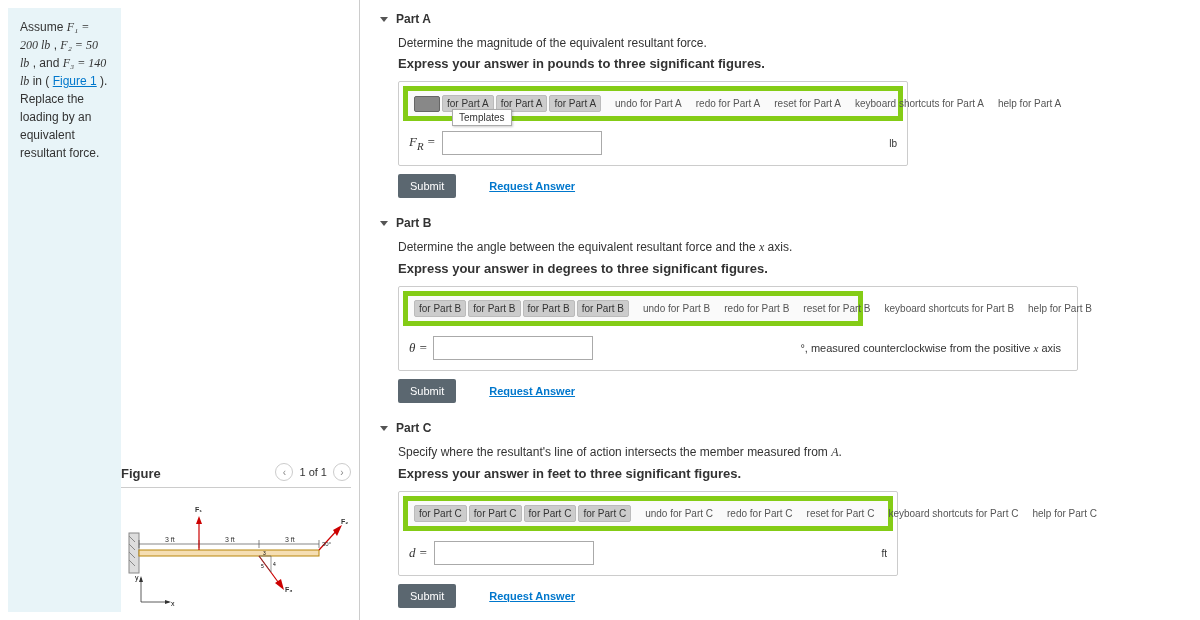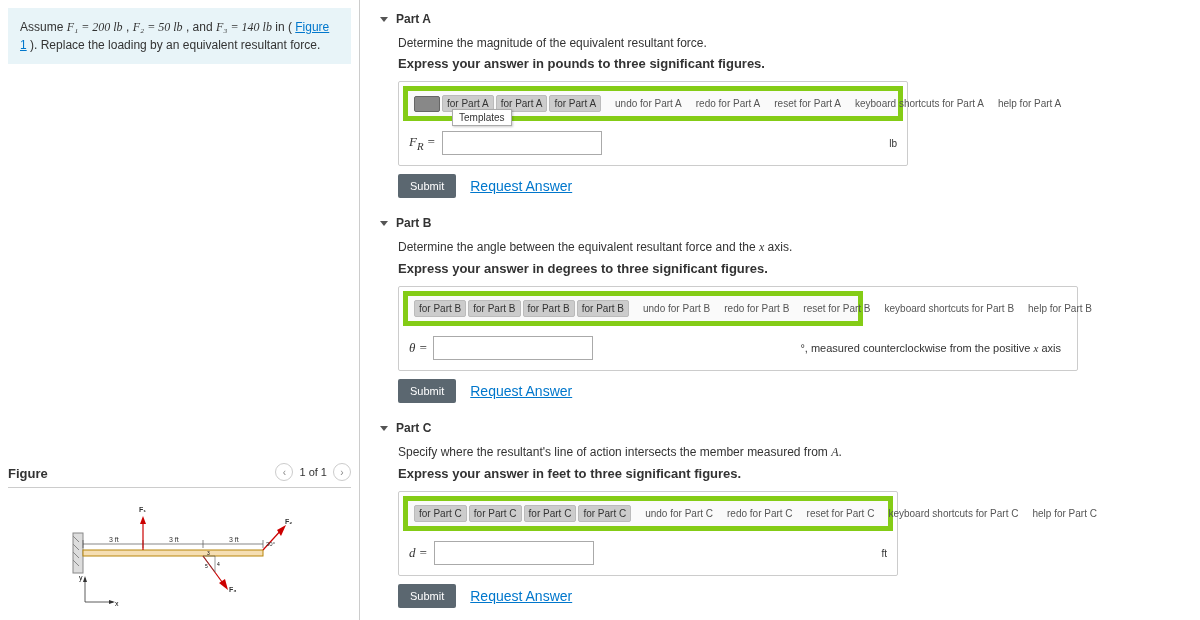--- a/index.html
+++ b/index.html
@@ -1,18 +1,18 @@
 <!DOCTYPE html>
 <html><head>
 <meta charset="utf-8">
 <style>
   * { box-sizing: border-box; margin: 0; padding: 0; }
   body { font-family: Arial, sans-serif; font-size: 12px; color: #333; background: #fff; }
   .container { display: flex; width: 1200px; height: 620px; }
-  .left-col { width: 360px; padding: 8px; border-right: 1px solid #ccc; display: flex; flex-direction: column; }
+  .left-col { width: 360px; padding: 8px; border-right: 1px solid #ccc; display: flex; flex-direction: row; }
   .right-col { flex: 1; overflow-y: auto; padding: 12px 20px; }
   .problem-box { background: #e8f4f8; padding: 10px 12px; font-size: 12px; line-height: 1.5; }
   .figure-sec { margin-top: auto; }
   .figure-head { display: flex; justify-content: space-between; align-items: flex-end; padding: 6px 0; border-bottom: 1px solid #ccc; }
   .figure-title { font-weight: bold; font-size: 13px; }
   .pager { display: flex; align-items: center; gap: 6px; font-size: 11px; }
   .pg-btn { width: 18px; height: 18px; border: 1px solid #ccc; border-radius: 50%; background: #fff; display: flex; align-items:center; justify-content:center; cursor:pointer; font-size:10px; color:#888;}
   .figure-img { display:flex; justify-content:center; padding: 10px 0 4px; }
   .part-block { margin-bottom: 18px; }
   .part-header { display:flex; align-items:center; gap:8px; margin-bottom: 10px; }
@@ -27,21 +27,21 @@
   .tb-sel { background:#888; color:#fff; border:1px solid #666; padding:2px 4px; border-radius:2px; }
   .tb-link { color:#555; font-size:10px; margin-left:12px; cursor:pointer; white-space:nowrap;}
   .templates-tip { position:absolute; top:18px; left:44px; background:#fff; border:1px solid #aaa; padding:2px 6px; font-size:10px; box-shadow:1px 1px 2px rgba(0,0,0,0.2); z-index:5;}
   .input-row { display:flex; align-items:center; gap:6px; padding: 10px 6px 6px;}
   .symlab { font-style: italic; font-family: 'Times New Roman', serif; font-size:13px; }
   .ans-input { border:1px solid #aaa; height:24px; padding:2px 4px; font-size:12px; }
   .unit { font-size:10px;margin-left:8px; }
   .hint { font-size:11px; color:#333; margin-left:auto; padding-right:6px;}
   .btn-row { display:flex; align-items:center; gap:14px; margin-top:8px;}
   .submit-btn { background:#5b6770; color:#fff; border:none; padding:6px 12px; font-size:11px; cursor:pointer; border-radius:2px;}
-  .req-link { color:#0077cc; font-size:14px; font-weight:normal; text-decoration:underline; cursor:pointer;}
+  .req-link { color:#0077cc; font-size:11px; font-weight:bold; text-decoration:underline; cursor:pointer;margin-left:19px;}
   .footer-links { display:flex; gap:14px; margin-top:6px; margin-left:18px;}
   .return-btn { background:#eee; border:1px solid #ccc; padding:4px 8px; font-size:11px; cursor:pointer; display:flex; align-items:center; gap:4px;}
   .feedback-link { color:#0077cc; font-size:11px; text-decoration:underline; cursor:pointer; align-self:center;}
   a.fig-link { color:#0077cc; text-decoration:underline; cursor:pointer;}
   .arrow-icon { font-family: monospace; }
   .ital { font-style: italic; font-family:'Times New Roman', serif;}
   .answer-wide .input-row { justify-content: flex-start; }
   .spacer-flex { flex:1; }
 </style>
 </head>

